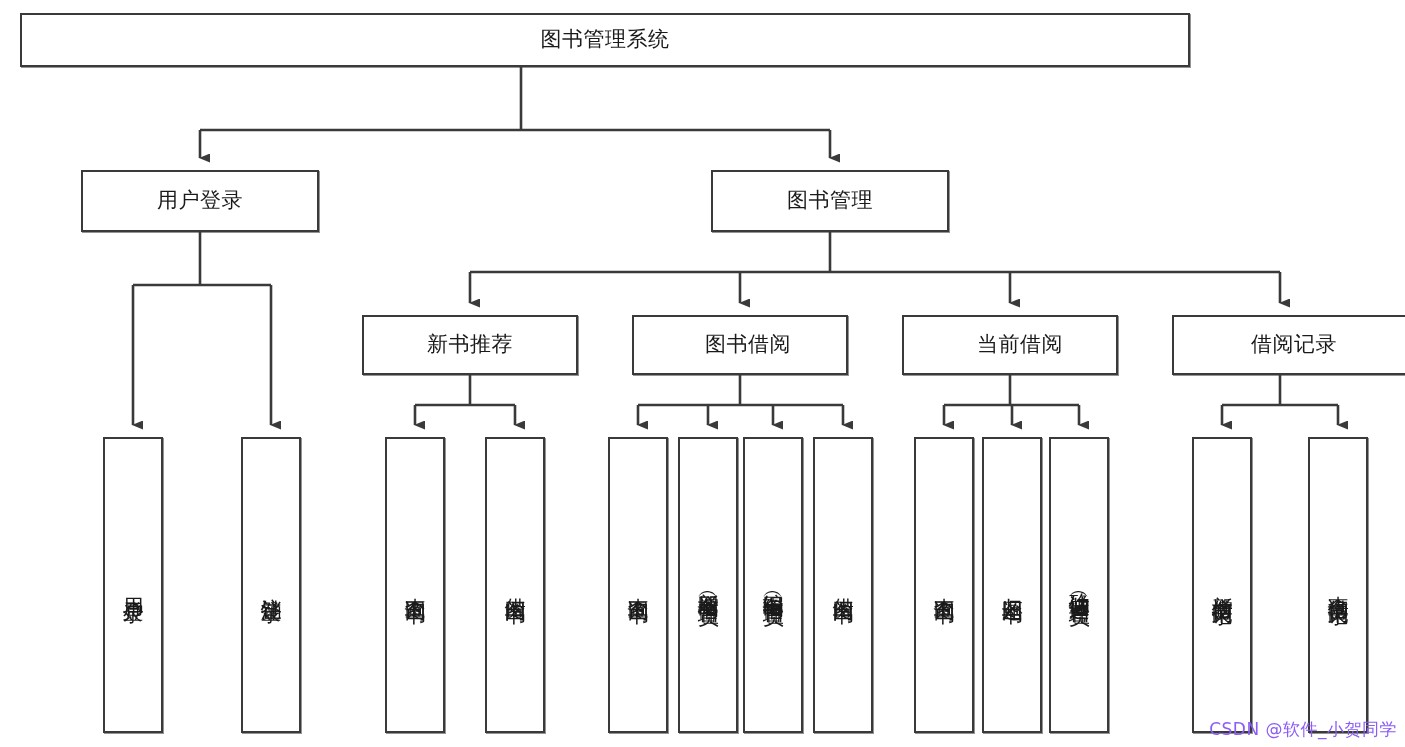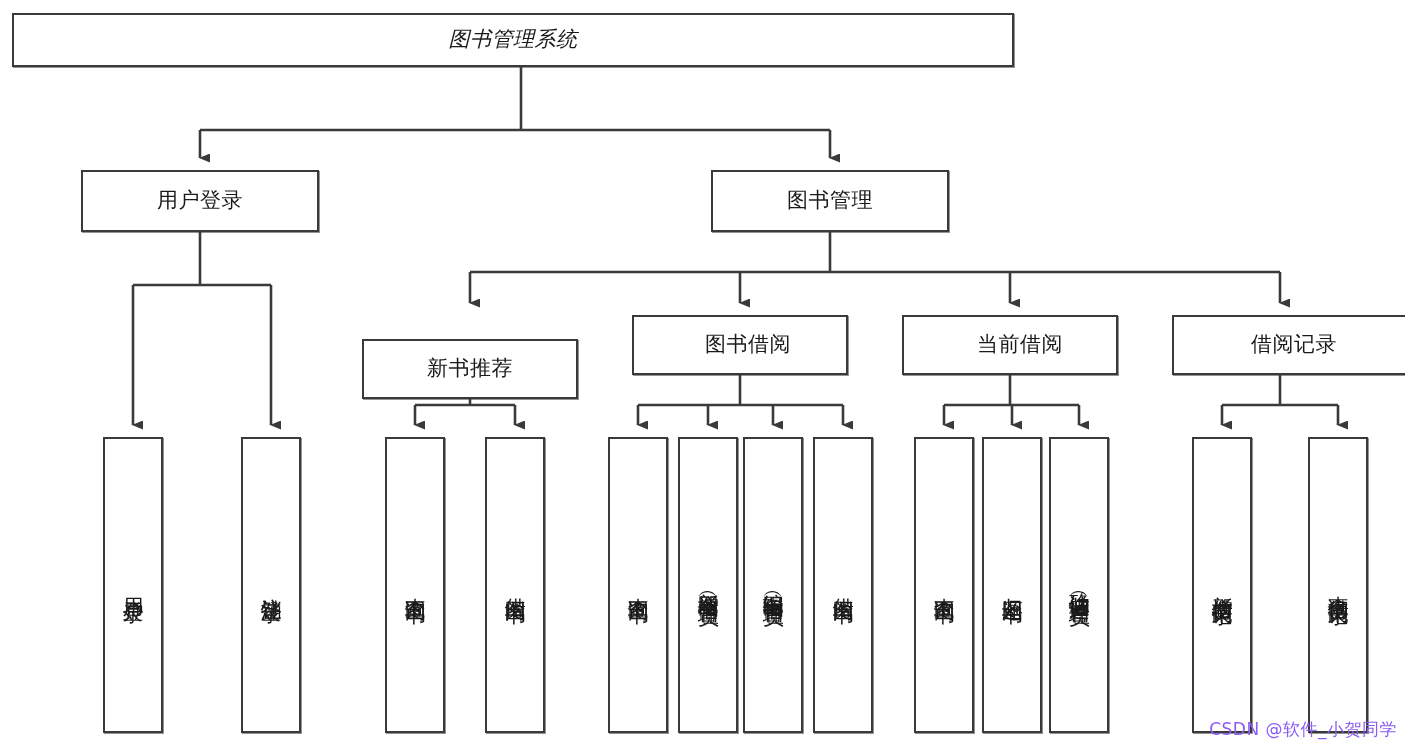--- a/index.html
+++ b/index.html
@@ -118,32 +118,32 @@
       <path d="M 1012 405 L 1012 425" marker-end="url(#arrowhead)"></path>
       <path d="M 1079 405 L 1079 425" marker-end="url(#arrowhead)"></path>
 
       <path d="M 1280 375 L 1280 405"></path>
       <path d="M 1222 405 L 1338 405"></path>
       <path d="M 1222 405 L 1222 425" marker-end="url(#arrowhead)"></path>
       <path d="M 1338 405 L 1338 425" marker-end="url(#arrowhead)"></path>
     </g>
   </svg>
 
-  <div class="node node-h" style="left:12px; top:13px; width:1002px; height:54px;font-style:italic;">
+  <div class="node node-h" style="left:20px; top:13px; width:1170px; height:54px;">
     <span>图书管理系统</span>
   </div>
 
   <div class="node node-h" style="left:81px; top:170px; width:238px; height:62px;">
     <span>用户登录</span>
   </div>
   <div class="node node-h" style="left:711px; top:170px; width:238px; height:62px;text-align:right;">
     <span>图书管理</span>
   </div>
 
-  <div class="node node-h" style="left:362px; top:315px; width:216px; height:60px;margin-top:24px;">
+  <div class="node node-h" style="left:362px; top:315px; width:216px; height:60px;">
     <span>新书推荐</span>
   </div>
   <div class="node node-h" style="left:632px; top:315px; width:216px; height:60px;padding-left:16px;">
     <span>图书借阅</span>
   </div>
   <div class="node node-h" style="left:902px; top:315px; width:216px; height:60px;padding-left:20px;">
     <span>当前借阅</span>
   </div>
   <div class="node node-h" style="left:1172px; top:315px; width:244px; height:60px;">
     <span>借阅记录</span>

